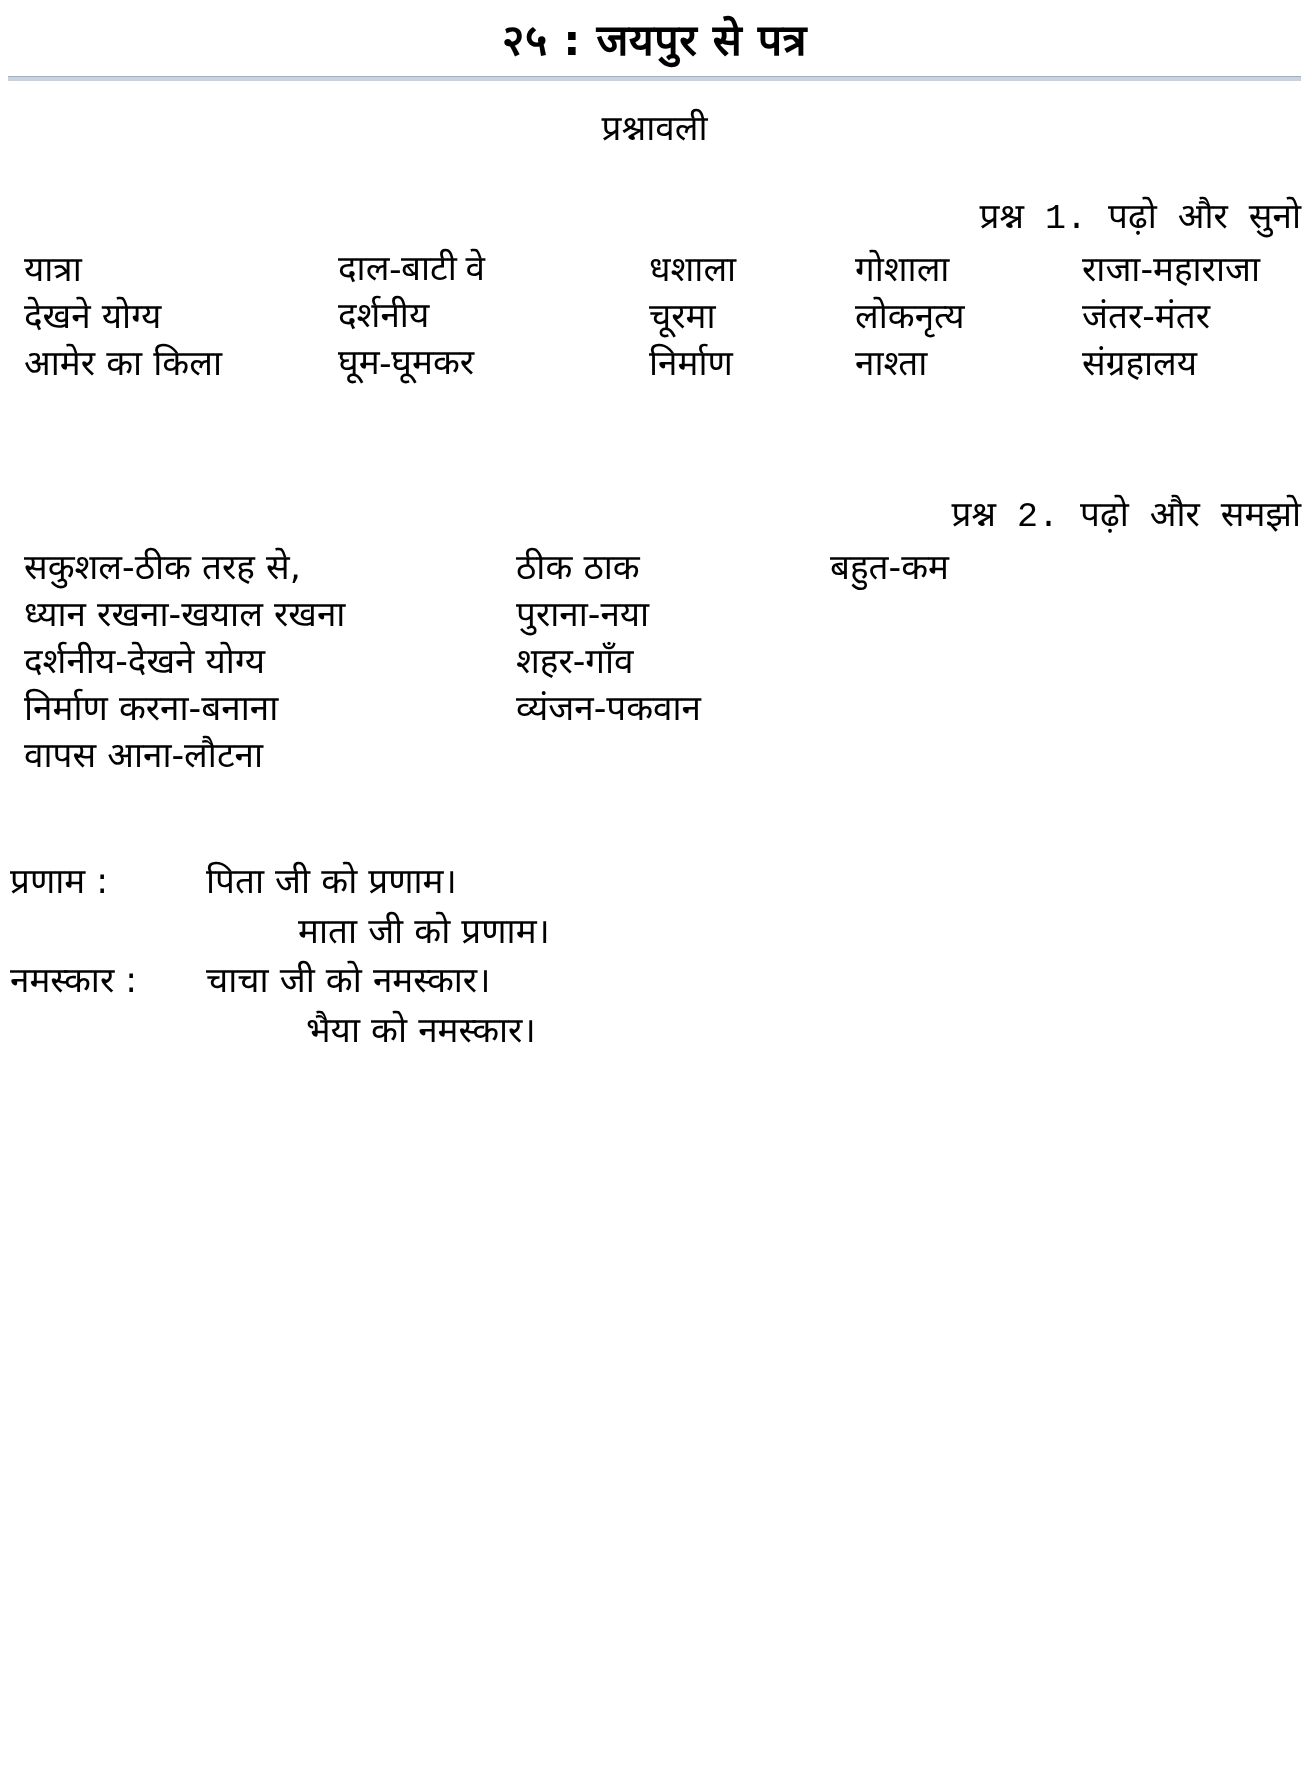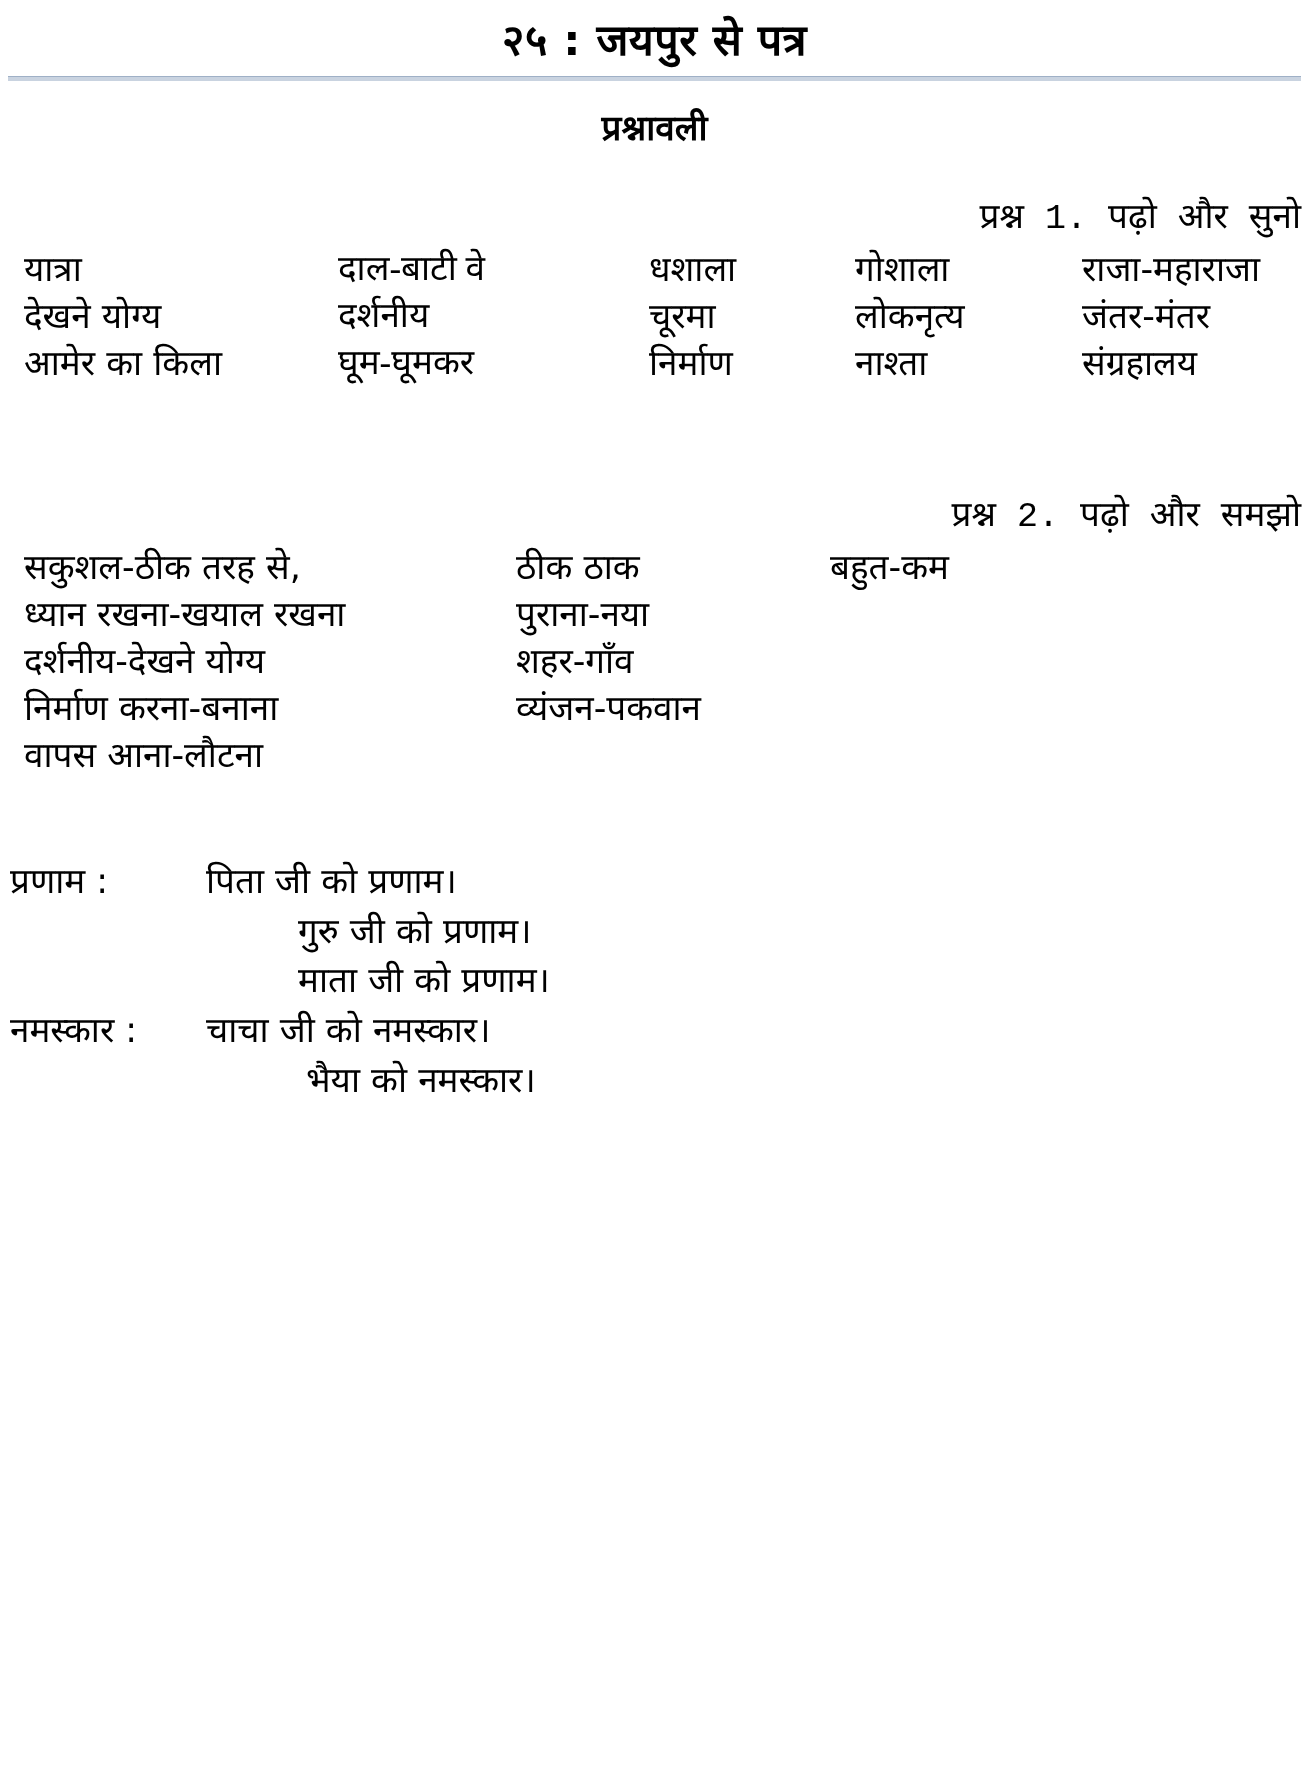--- a/index.html
+++ b/index.html
@@ -34,21 +34,21 @@
   }
   .title-rule {
     height: 4px;
     background: #c9d3e0;
     border-top: 1px solid #9fb0c6;
     margin: 0 0 26px 0;
   }
   .section-title {
     text-align: center;
     font-family: "DejaVu Sans", "Liberation Sans", sans-serif;
-    font-weight: bold;
+    font-weight: normal;
     font-size: 35px;
     line-height: 1.2;
     margin-bottom: 48px;
   }
   
   .q-heading {
     font-family: Liberation Mono, monospace;
     font-size: 35px;
     line-height: 1.30;
     margin: 12px 0 4px 2px;
@@ -174,24 +174,20 @@
   <div class="gap-block-sm"></div>
 
   <table class="greet-table">
     <tbody>
         <tr>
       <td class="greet-label">प्रणाम :</td>
       <td>पिता जी को प्रणाम।</td>
     </tr>
     <tr>
       <td></td>
-      <td class="greet-indent">गुरु जी को प्रणाम।</td>
-    </tr>
-    <tr>
-      <td></td>
       <td class="greet-indent">माता जी को प्रणाम।</td>
     </tr>
     <tr>
       <td class="greet-label2">नमस्कार :</td>
       <td>चाचा जी को नमस्कार।</td>
     </tr>
     <tr>
       <td></td>
       <td class="greet-indent2">भैया को नमस्कार।</td>
     </tr>

